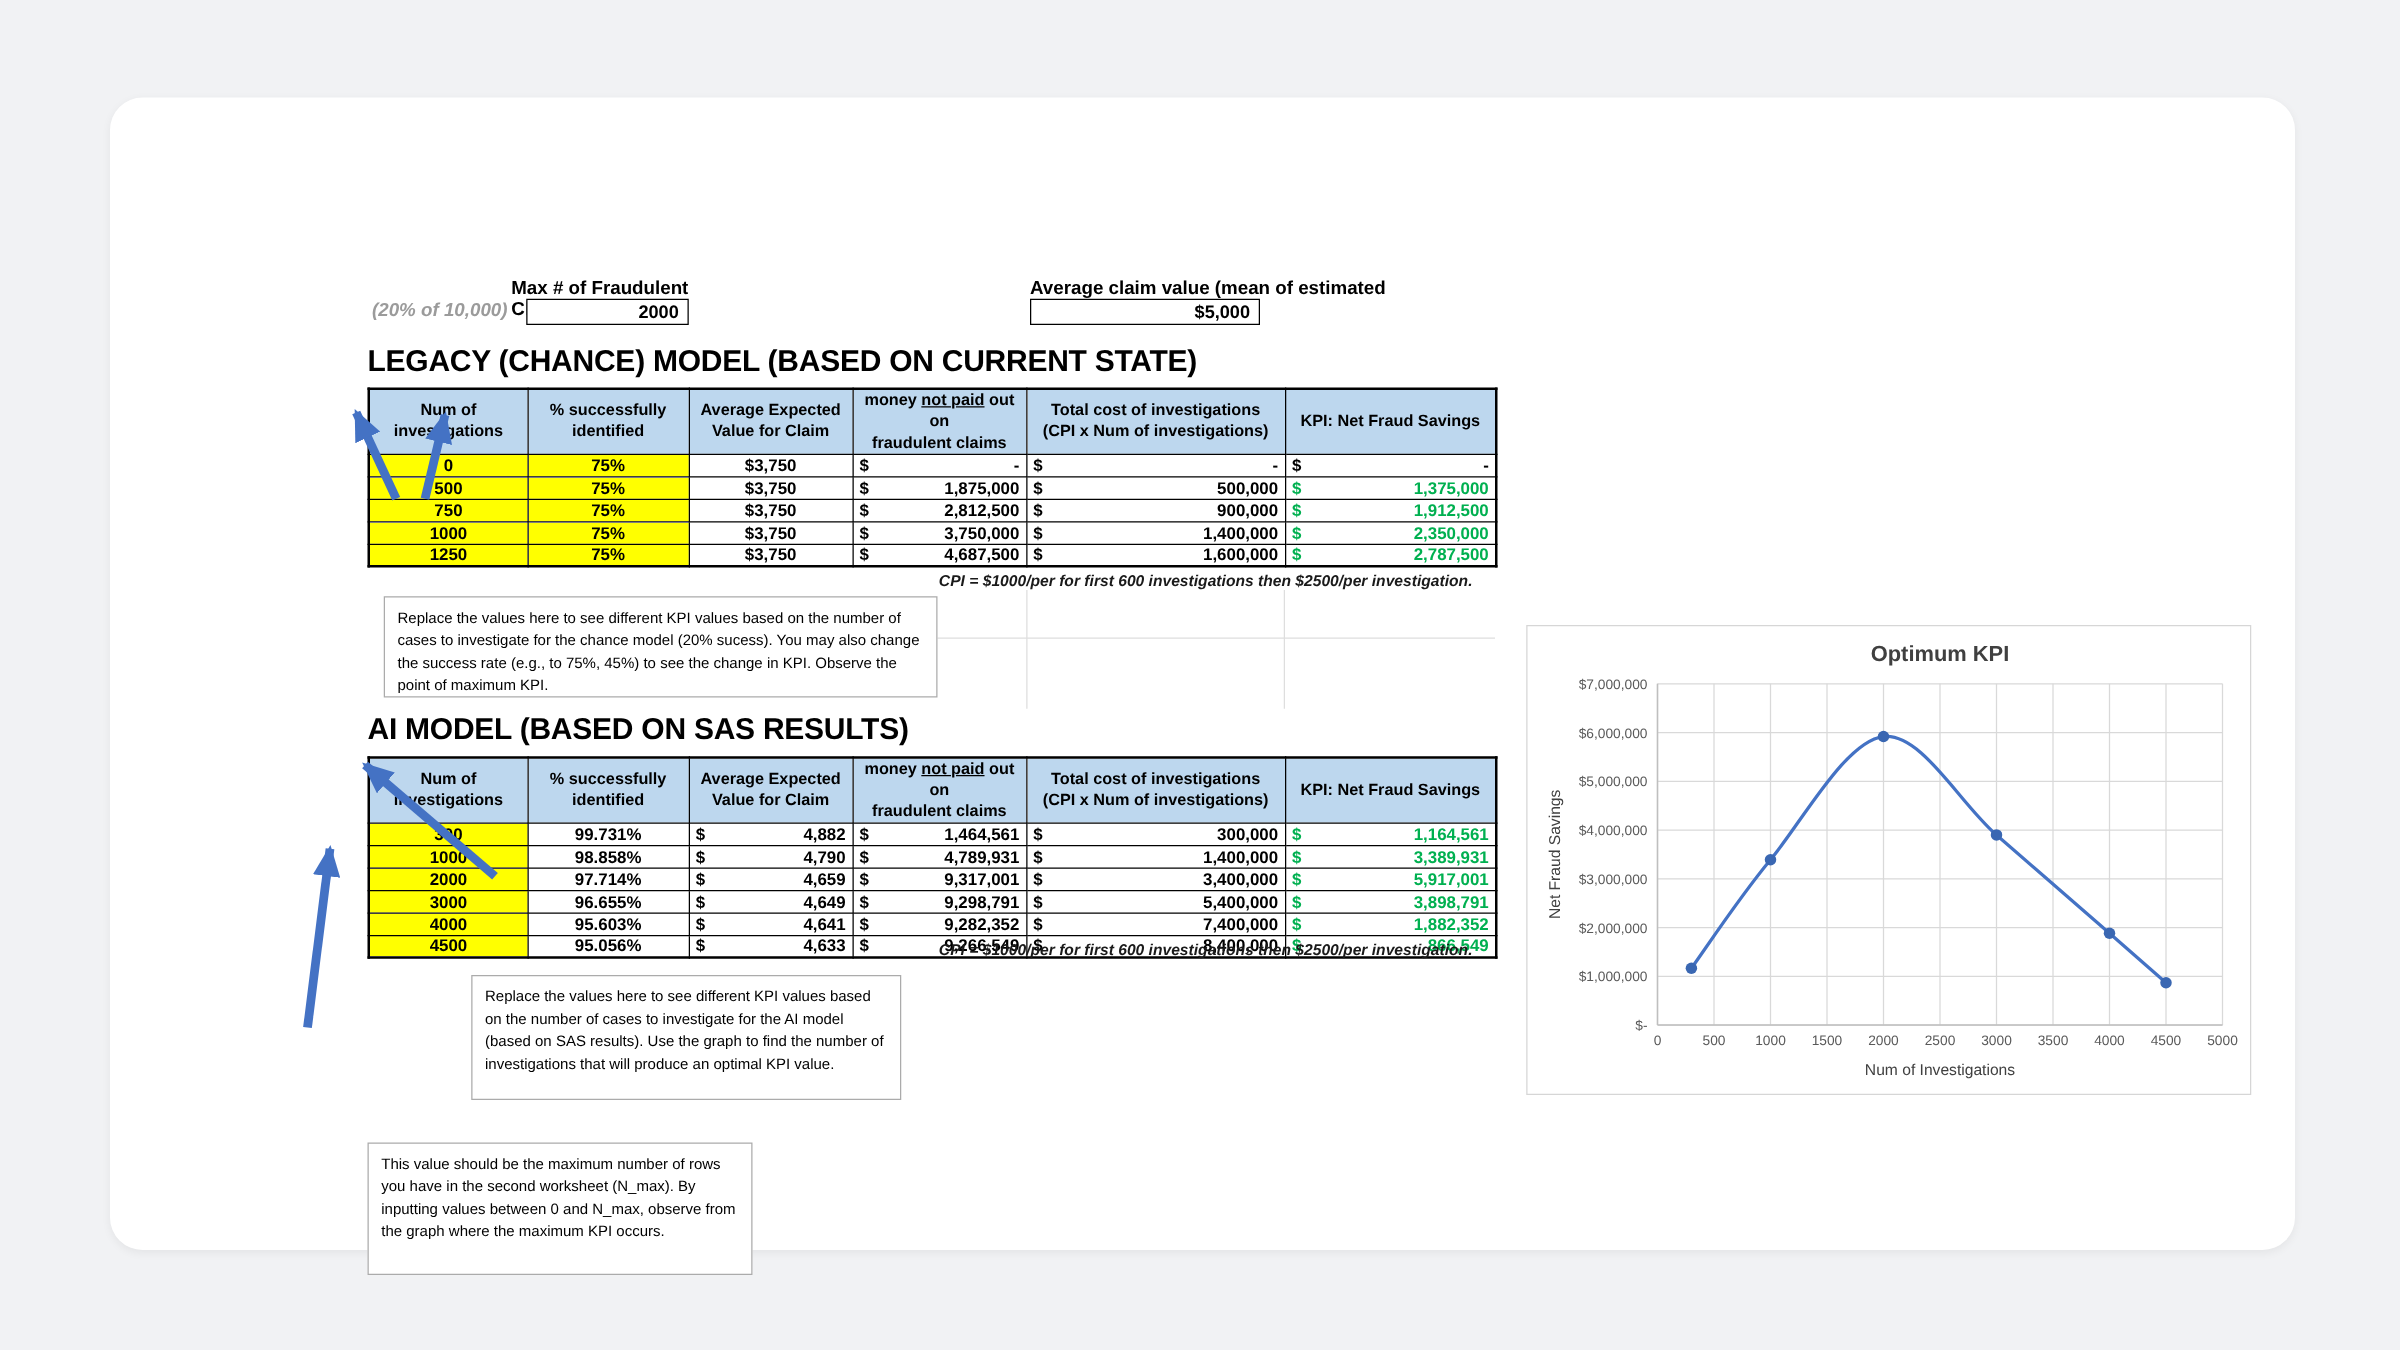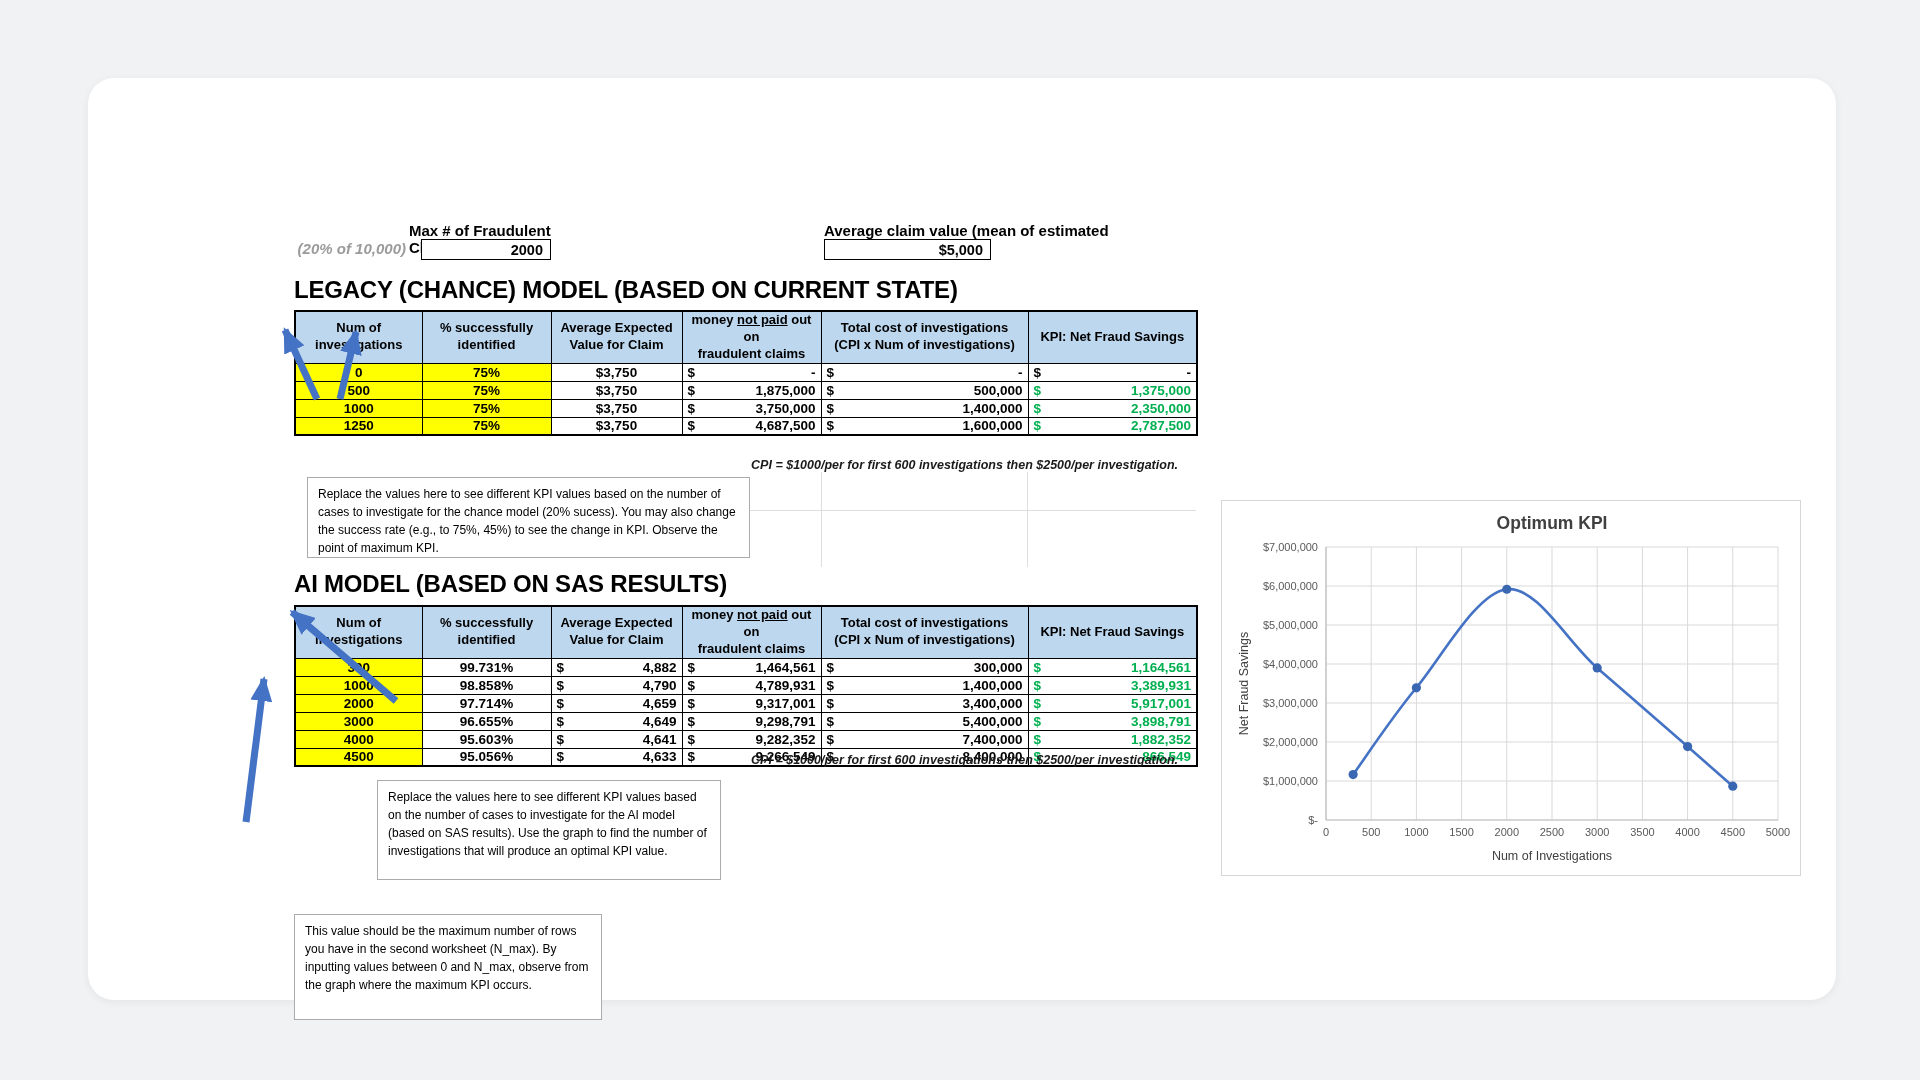--- a/index.html
+++ b/index.html
@@ -13,21 +13,21 @@
 
   
   .muted-note { left:195px; top:162px; width:123px; text-align:right;
                 font-style:italic; color:#9b9b9b; font-size:15px; font-weight:600; }
   .inp-label { font-weight:700; font-size:15px; color:#000; }
   .lbl1 { left:321px; top:144px; width:160px; }
   .lbl2 { left:736px; top:144px; width:320px; }
   .inputbox { border:1.8px solid #000; height:21px; font-size:14.5px; font-weight:600;
               display:flex; align-items:center; justify-content:flex-end; padding-right:7px; background:#fff; }
   .box1 { left:333px; top:161px; width:130px; }
-  .box2 { left:736px; top:161px; width:167px; }
+  .box2 { left:736px; top:161px; width:184px; }
 
   .sheet-title { font-size:24px; font-weight:800; color:#000; letter-spacing:-0.2px; }
   .t1 { left:206px; top:198px; }
   .t2 { left:206px; top:492px; }
 
   
   table.sheet { position:absolute; left:206px; border-collapse:collapse; table-layout:fixed;
                 border:2.5px solid #000; background:#fff; }
   table.legacy { top:232px; }
   table.ai { top:527px; }
@@ -146,20 +146,43 @@
             <td class="acct">
               <div class="aw">
                 <span class="cur">$</span>
                 <span class="amt">500,000</span>
               </div>
             </td>
             <td class="kpi acct green">
               <div class="aw">
                 <span class="cur">$</span>
                 <span class="amt">1,375,000</span>
+              </div>
+            </td>
+          </tr>
+          <tr>
+            <td class="yellow">750</td>
+            <td class="yellow">75%</td>
+            <td>$3,750</td>
+            <td class="acct">
+              <div class="aw">
+                <span class="cur">$</span>
+                <span class="amt">2,812,500</span>
+              </div>
+            </td>
+            <td class="acct">
+              <div class="aw">
+                <span class="cur">$</span>
+                <span class="amt">900,000</span>
+              </div>
+            </td>
+            <td class="kpi acct green">
+              <div class="aw">
+                <span class="cur">$</span>
+                <span class="amt">1,912,500</span>
               </div>
             </td>
           </tr>
           <tr>
             <td class="yellow">1000</td>
             <td class="yellow">75%</td>
             <td>$3,750</td>
             <td class="acct">
               <div class="aw">
                 <span class="cur">$</span>

